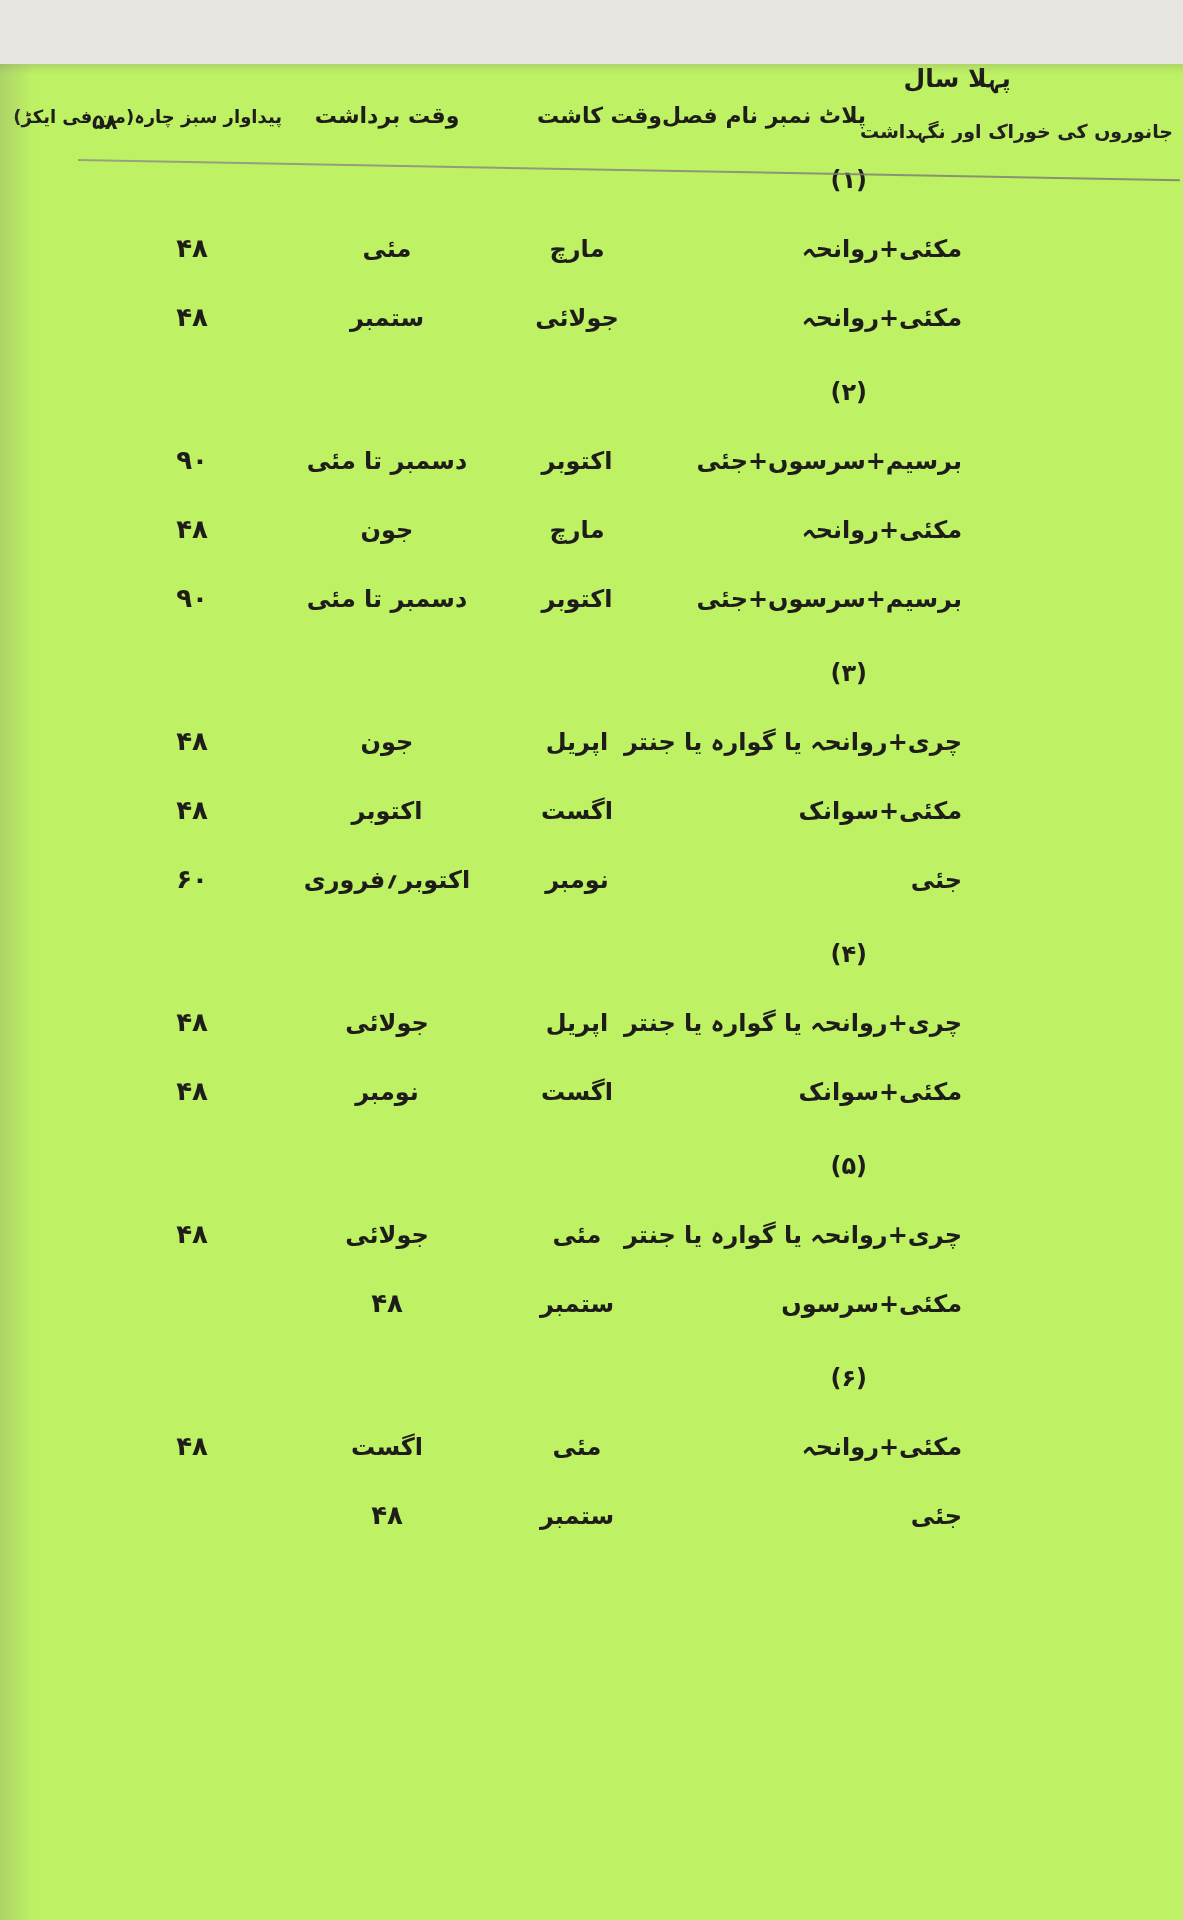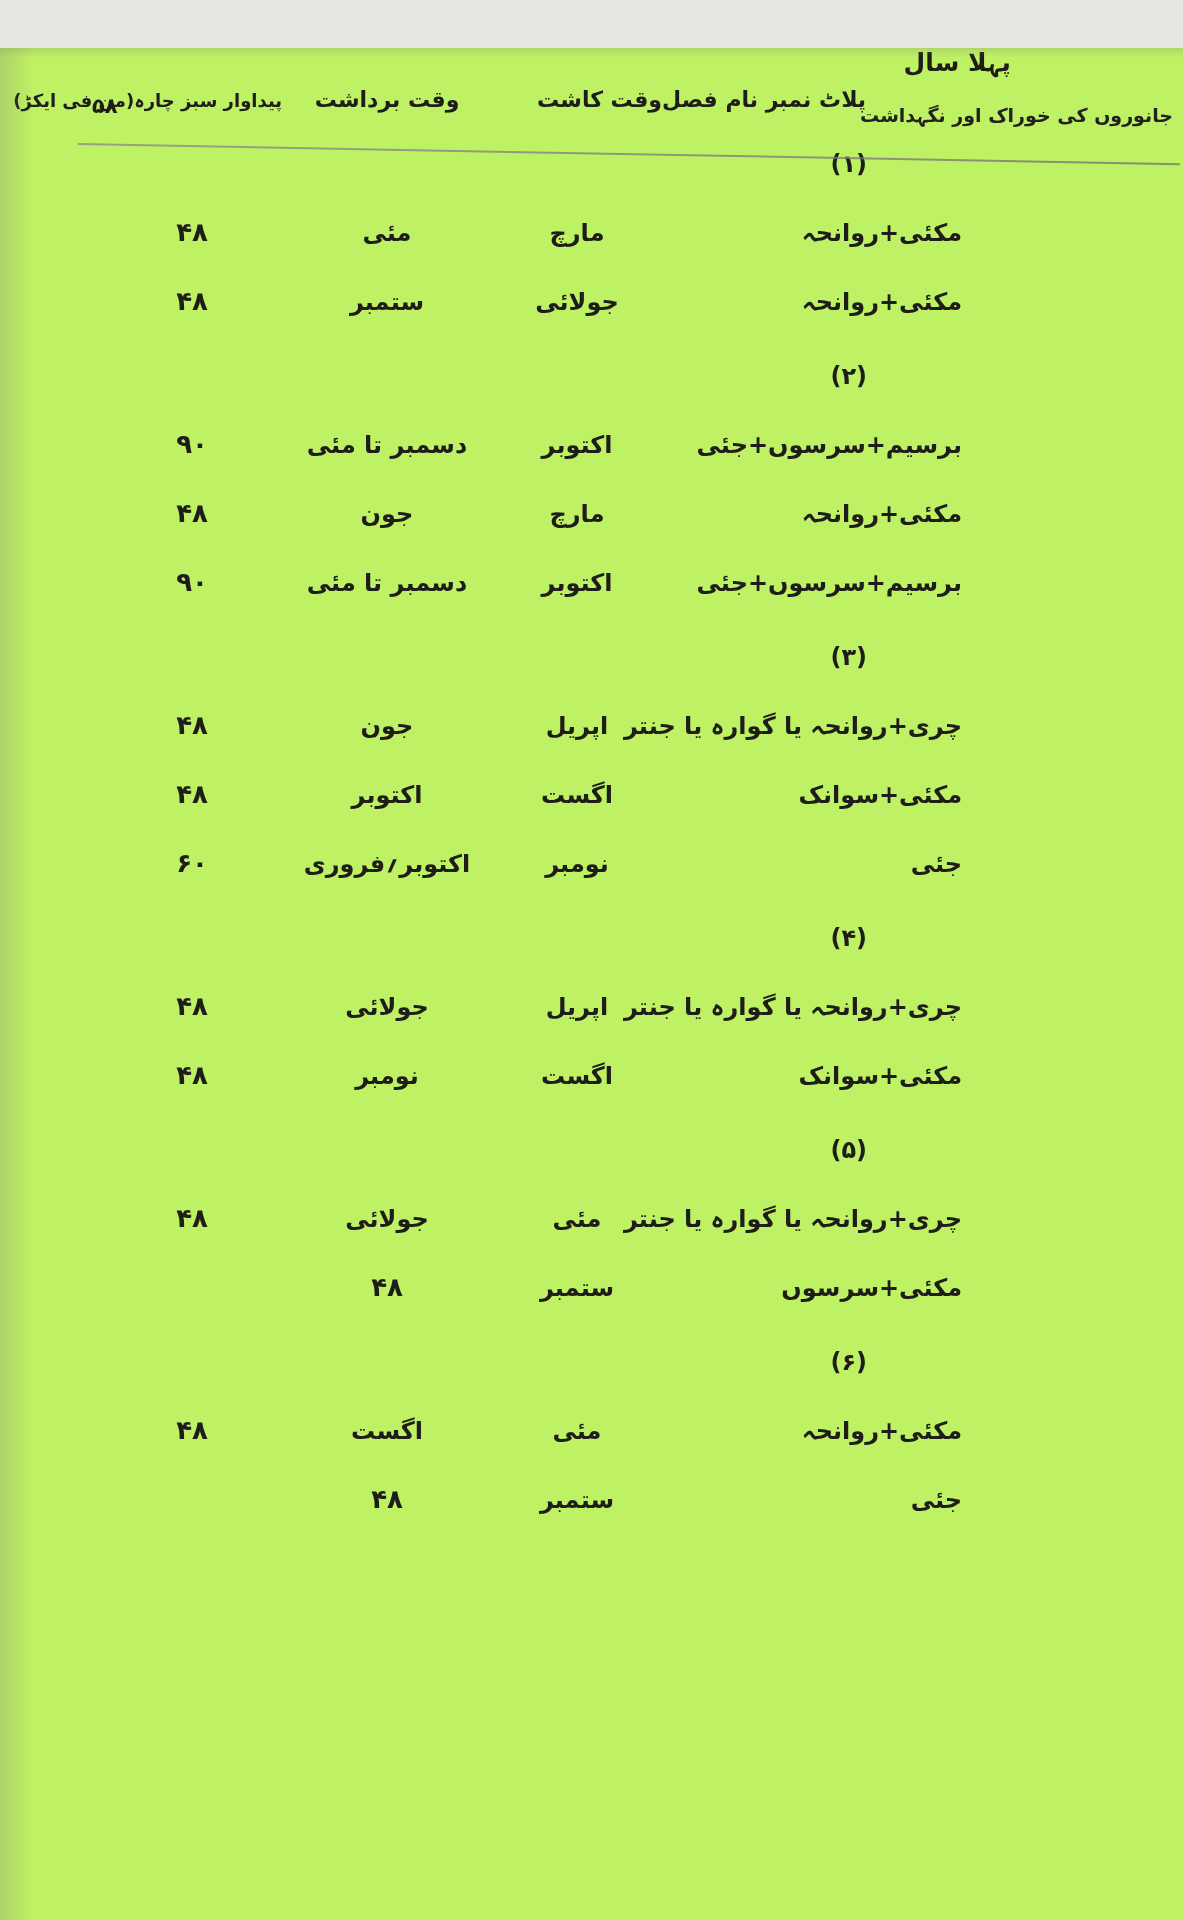--- a/index.html
+++ b/index.html
@@ -24,21 +24,21 @@
   .edge-bottom-line{position:absolute;bottom:34px;left:0;width:100%;height:2px;background:rgba(90,88,85,.45);}
 
   .page-number{position:absolute;top:46px;left:92px;font-size:21px;font-weight:700;direction:rtl;}
   .running-header{position:absolute;top:56px;right:10px;font-size:19px;font-weight:600;
     letter-spacing:0;white-space:nowrap;color:#23211e;}
   .header-rule{position:absolute;top:95px;left:78px;width:1102px;height:2px;
     background:linear-gradient(to right,#8f8d89,#777572);transform:rotate(1.05deg);transform-origin:left center;opacity:.8;}
 
   .doc-title{margin:0;padding-top:128px;text-align:center;font-size:52px;font-weight:700;
     letter-spacing:1px;}
-  .subtitle{margin-top:48px;margin-left:auto;padding-right:172px;text-align:right;
+  .subtitle{margin-top:64px;margin-left:auto;padding-right:172px;text-align:right;
     font-size:25px;font-weight:700;white-space:nowrap;}
 
   .table-wrap{width:860px;margin-right:221px;margin-top:6px;}
   .header-row,.t-row{display:grid;grid-template-columns:300px 170px 210px 180px;align-items:baseline;}
   .header-row{margin-top:10px;font-weight:700;}
   .h-crop{font-size:22px;text-align:left;white-space:nowrap;}
   .h-sow{font-size:22px;text-align:right;white-space:nowrap;}
   .h-harvest{font-size:22px;text-align:center;white-space:nowrap;}
   .h-yield{font-size:18px;text-align:center;white-space:nowrap;}
 

